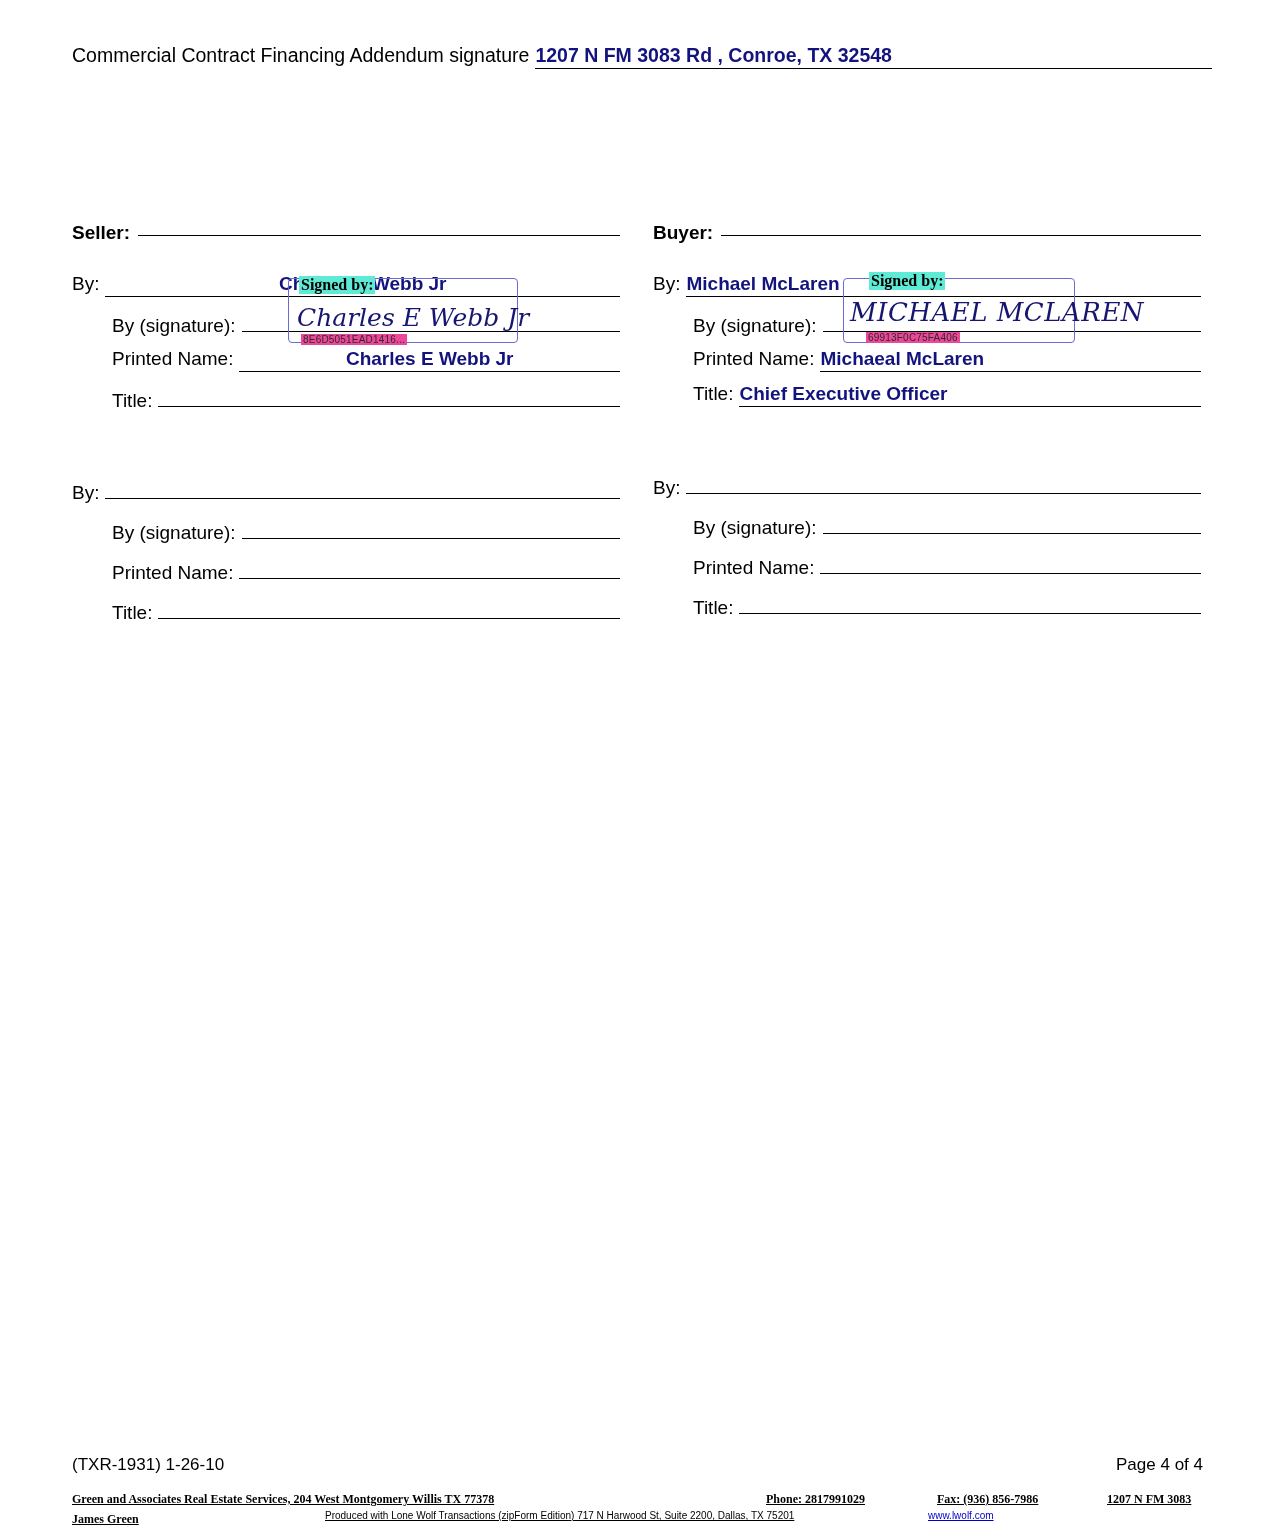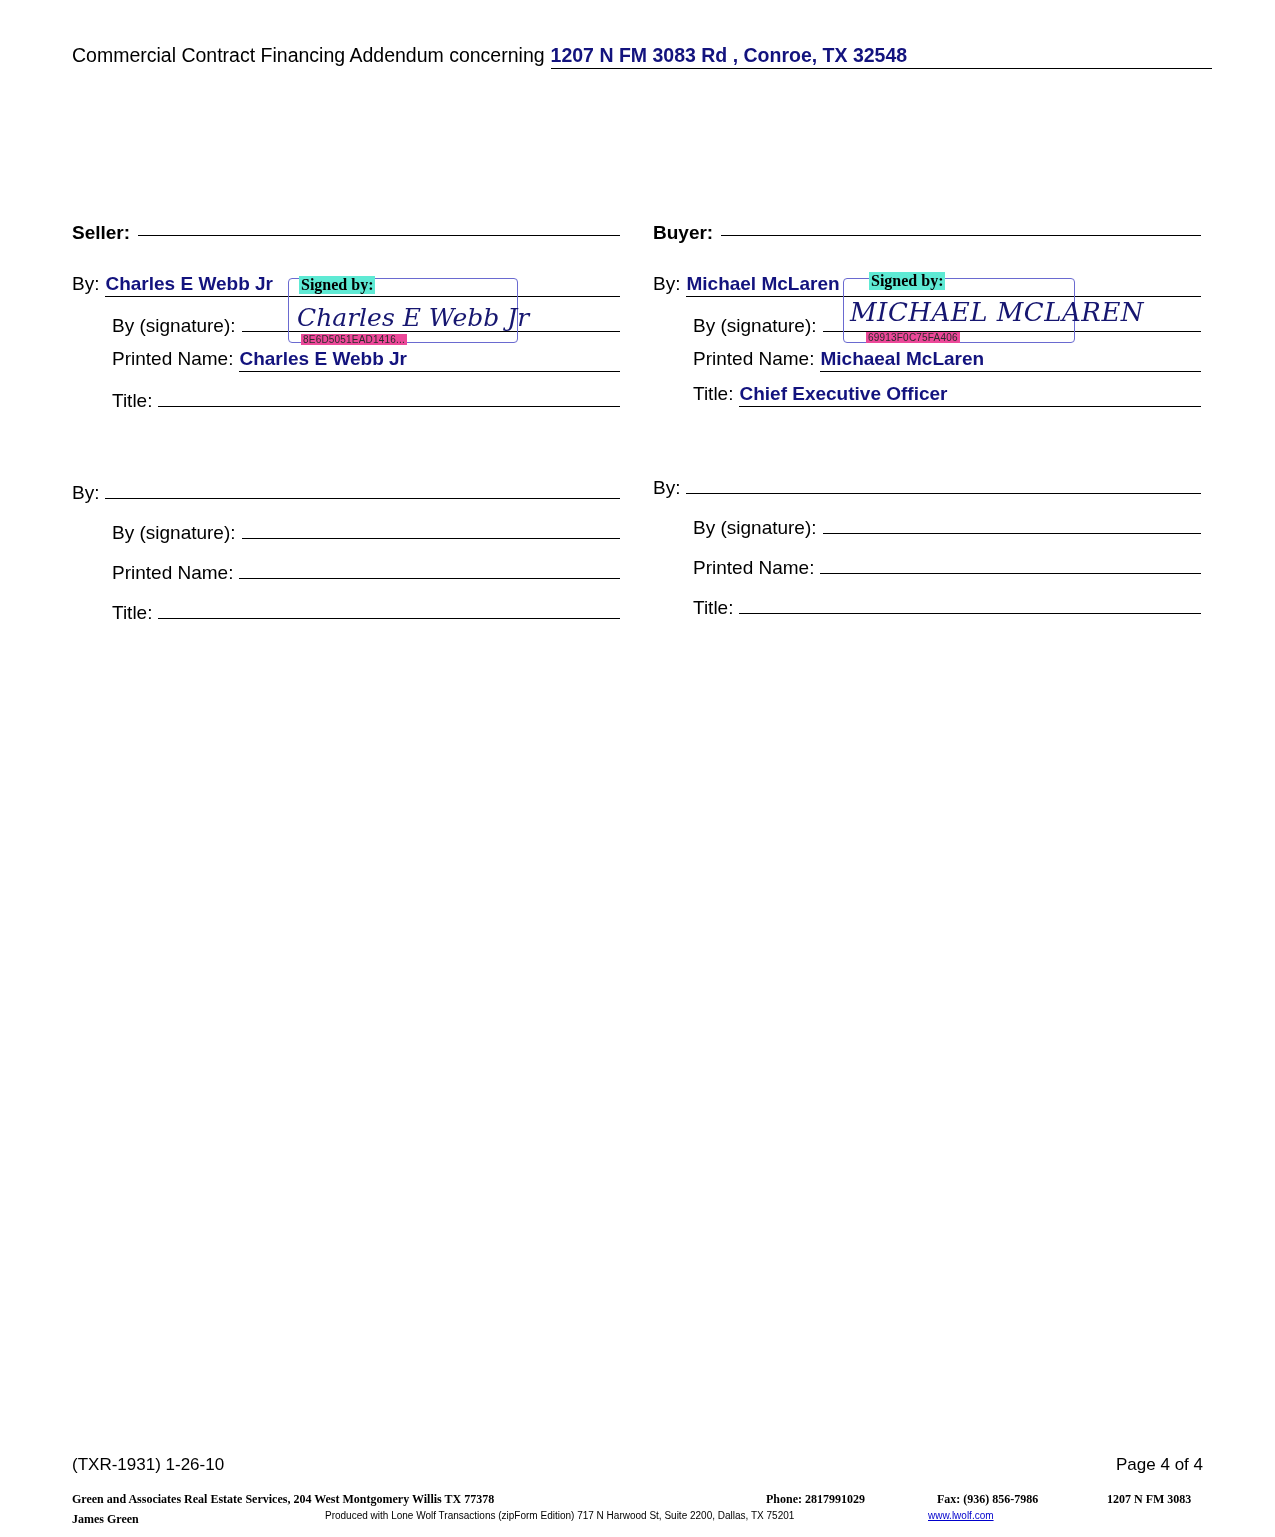--- a/index.html
+++ b/index.html
@@ -143,39 +143,40 @@
   }
   .footer-left  { left: 72px;  top: 1455px; }
   .footer-right { right: 72px; top: 1455px; }
 
   .fine {
     position: absolute;
     font-size: 12px;
     font-family: "Liberation Serif", serif;
     font-weight: bold;
     white-space: nowrap;
+    text-decoration: underline;
   }
   .fine-normal {
     font-family: "Liberation Sans", sans-serif;
     font-weight: normal;
     font-size: 10px;
   }
   .link { color: #0000cc; text-decoration: underline; }
 </style>
 </head>
 <body>
 
 <div class="page">
 
   <div class="header">
-    <span class="header-label">Commercial Contract Financing Addendum concerning</span>
+    <span class="header-label">Commercial Contract Financing Addendum signature</span>
     <span class="header-value">1207 N FM 3083 Rd  , Conroe, TX  32548</span>
   </div>
 
-  <div class="col col-left" style="top: 222px;">
+  <div class="col col-left" style="top: 222px; text-align: center;">
 
     <div class="party-row">
       <span class="party-title">Seller:</span>
       <span class="rule"></span>
     </div>
 
     <div style="height:26px"></div>
 
     <div class="group">
       <div class="field">

